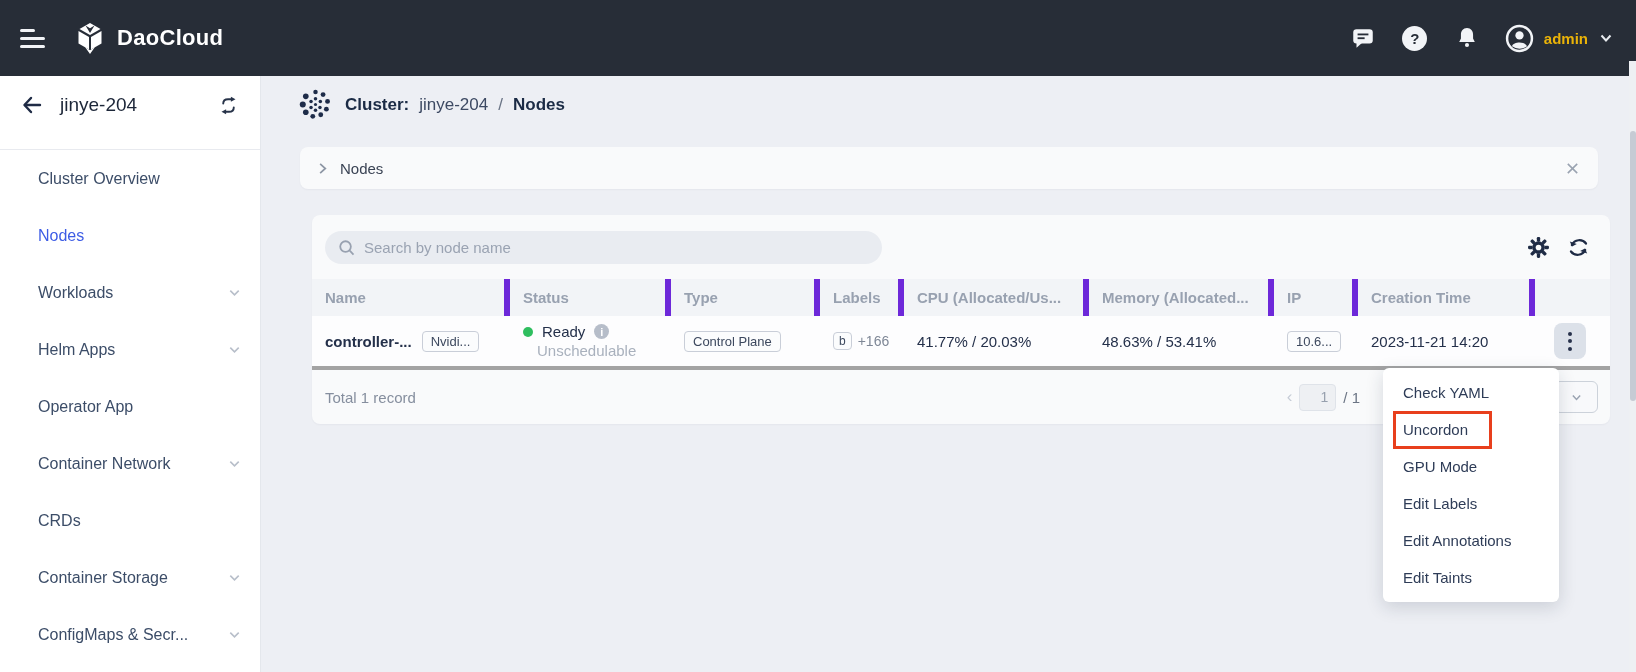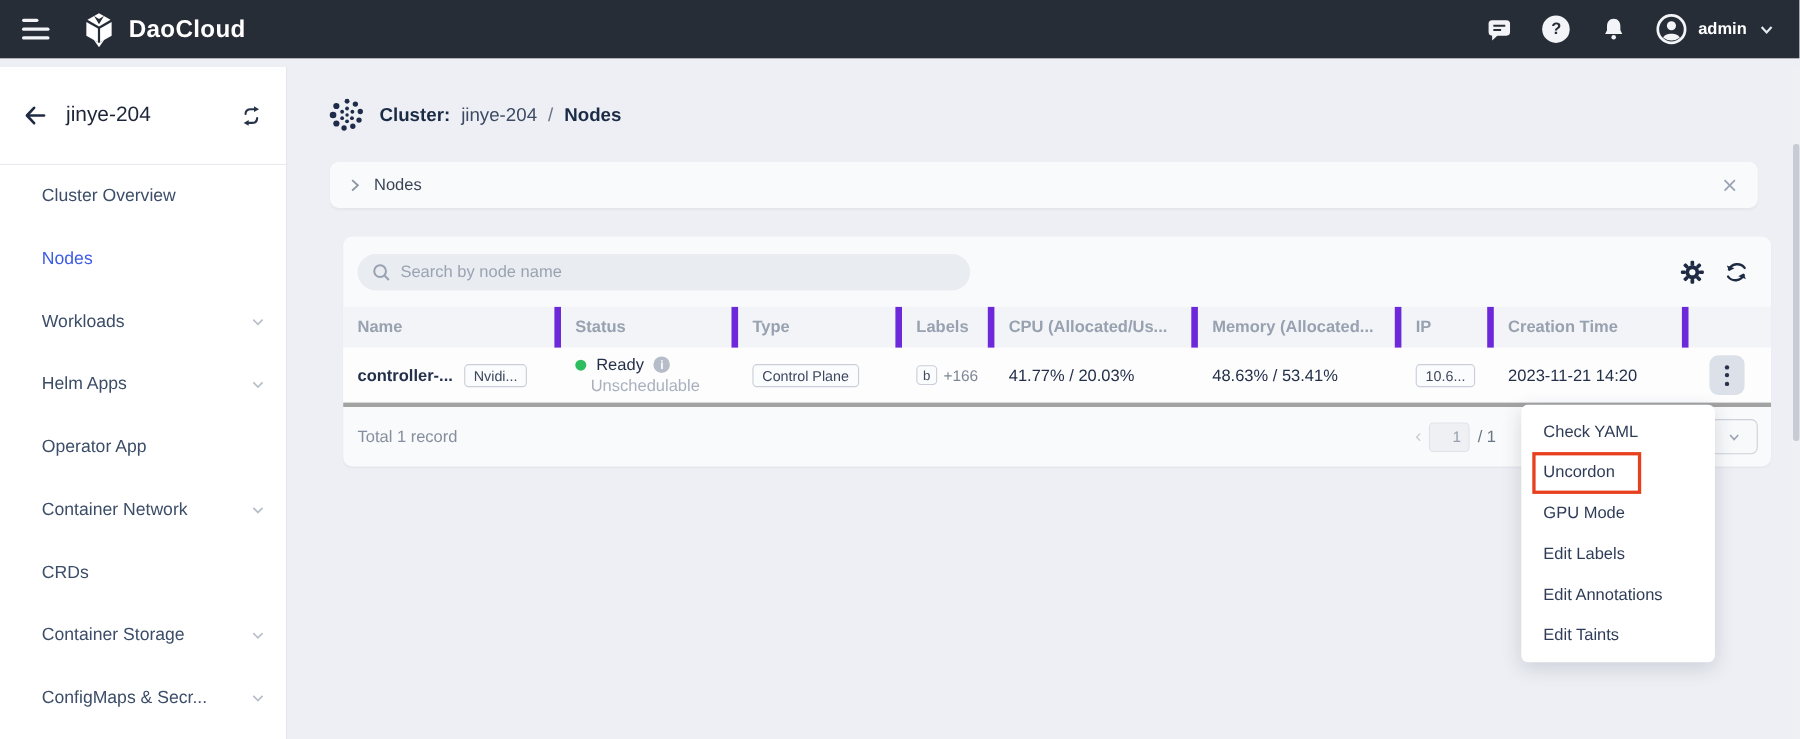--- a/index.html
+++ b/index.html
@@ -1,31 +1,31 @@
 <!DOCTYPE html>
 <html><head>
 <meta charset="utf-8">
 <style>
   * { margin:0; padding:0; box-sizing:border-box; }
   html,body { width:1636px; height:672px; overflow:hidden; }
   body { font-family:"Liberation Sans","DejaVu Sans",sans-serif; background:#edeff4; position:relative; color:#24304a; }
 
   
-  .hdr { position:absolute; left:0; top:0; width:1636px; height:53px; background:#272d37; display:flex; justify-content:space-between; padding:0 22px 0 20px; z-index:40; }
+  .hdr { position:absolute; left:0; top:0; width:1636px; height:76px; background:#272d37; display:flex; justify-content:space-between; padding:0 22px 0 20px; z-index:40; }
   .hdr-left { display:flex; align-items:center; gap:26px; }
   .burger { width:26px; display:flex; flex-direction:column; gap:5px; cursor:pointer; }
   .burger i { display:block; height:3px; border-radius:2px; background:#f2f4f7; }
   .burger i:nth-child(1){ width:15px; } .burger i:nth-child(2){ width:25px; } .burger i:nth-child(3){ width:25px; }
   .brand { display:flex; align-items:center; gap:9px; }
   .brand-name { color:#fff; font-size:22px; font-weight:bold; letter-spacing:.3px; }
   .hdr-right { display:flex; align-items:center; gap:24px; }
   .hdr-icon { width:28px; height:28px; display:flex; align-items:center; justify-content:center; cursor:pointer; }
   .help-circle { width:25px; height:25px; border-radius:50%; background:#f2f4f7; color:#272d37; font-weight:bold; font-size:15px; display:flex; align-items:center; justify-content:center; }
   .user-box { display:flex; align-items:center; gap:10px; cursor:pointer; }
-  .admin-name { color:#ffffff; font-size:15px; font-weight:bold; }
+  .admin-name { color:#eab308; font-size:15px; font-weight:bold; }
 
   
   .sidebar { position:absolute; left:0; top:61px; width:261px; height:611px; background:#ffffff; border-right:1px solid #e4e7ec; z-index:10; }
   .side-head { height:88px; display:flex; align-items:center; padding:0 20px 0 20px; gap:16px; }
   .side-title { font-size:19px; color:#1c2638; font-weight:500; flex:1; }
   .side-div { height:1px; background:#e8eaef; margin:0 0; }
   .side-item { height:57px; display:flex; align-items:center; padding:0 18px 0 38px; font-size:16px; color:#3c4d68; cursor:pointer; }
   .side-item span.lbl { flex:1; white-space:nowrap; overflow:hidden; }
   .side-item.active { color:#3d5ce5; }
 

